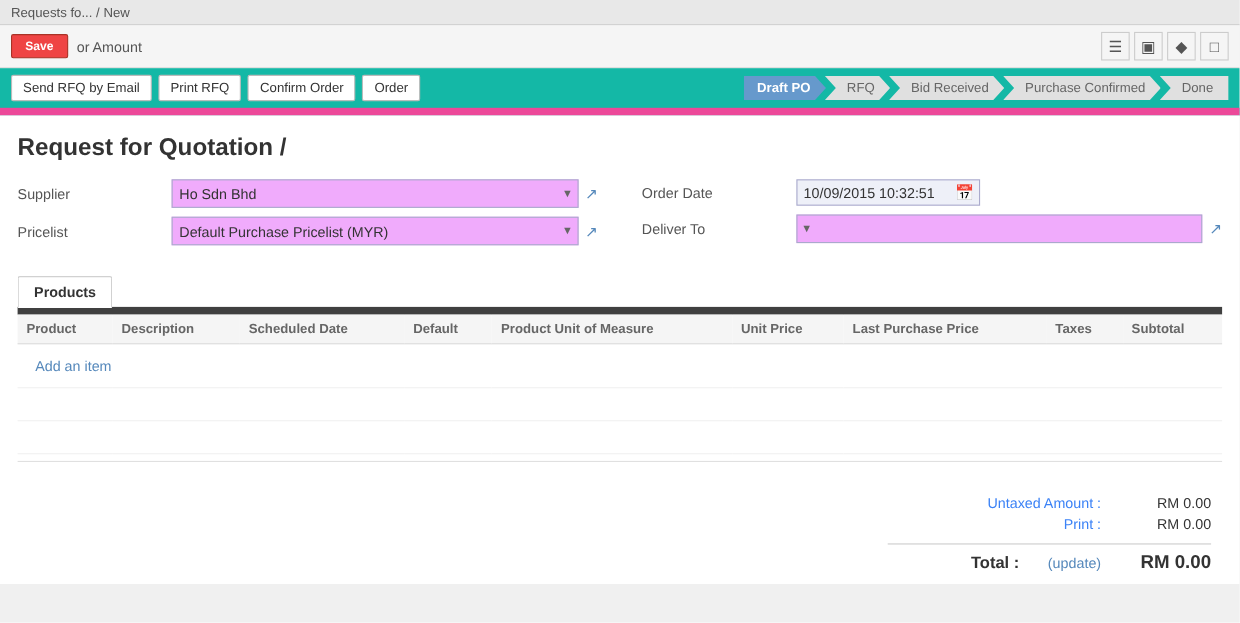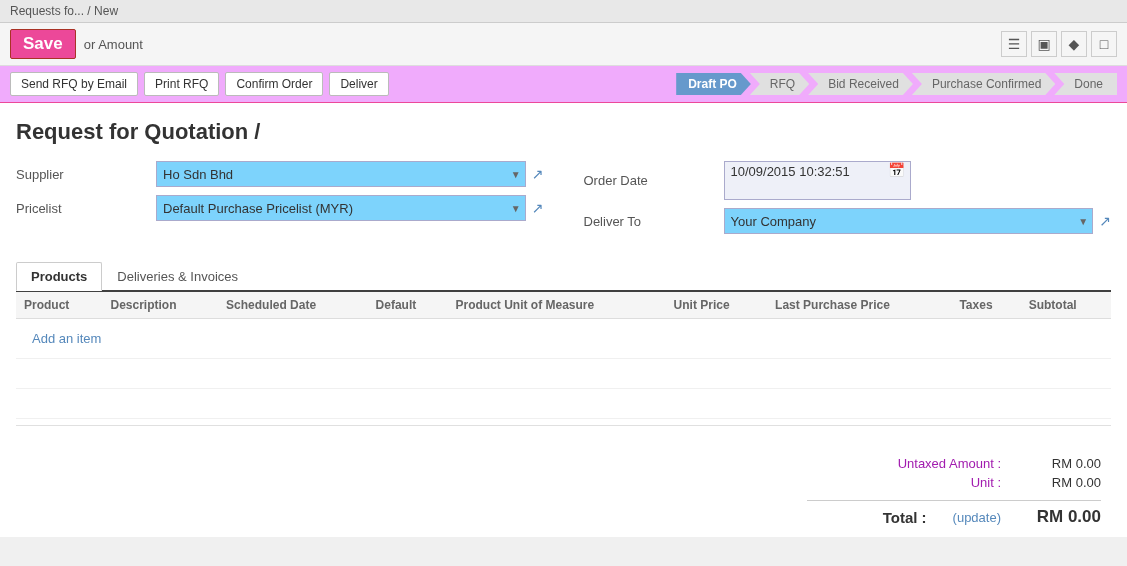--- a/index.html
+++ b/index.html
@@ -16,26 +16,26 @@
 
     
     .toolbar {
       background: #f5f5f5;
       padding: 6px 10px;
       display: flex;
       align-items: center;
       border-bottom: 1px solid #ddd;
     }
     .btn-save {
-      background: #ec4899;
+      background: #ef4444;
       color: #fff;
       border: 1px solid #a93226;
       padding: 4px 12px;
       cursor: pointer;
-      font-size: 17px;
+      font-size: 11px;
       font-weight: bold;
       border-radius: 2px;
     }
     .discard-link {
       color: #555;
       font-size: 13px;
       margin-left: 8px;
       cursor: pointer;
       text-decoration: none;
     }
@@ -52,25 +52,25 @@
       cursor: pointer;
       display: flex;
       align-items: center;
       justify-content: center;
       font-size: 14px;
       color: #555;
     }
 
     
     .action-bar {
-      background: #f0abfc;
+      background: #14b8a6;
       padding: 6px 10px;
       display: flex;
       align-items: center;
-      border-bottom: 1px solid #ec4899;
+      border-bottom: 7px solid #ec4899;
       gap: 6px;
     }
     .btn-action {
       background: #fff;
       border: 1px solid #bbb;
       padding: 4px 10px;
       cursor: pointer;
       font-size: 12px;
       border-radius: 2px;
       color: #333;
@@ -151,21 +151,21 @@
       font-size: 13px;
       background: #eef0f8;
       color: #333;
       height: 26px;
     }
     .select-wrapper {
       flex: 1;
       display: flex;
       align-items: center;
       border: 1px solid #aac;
-      background: #7dd3fc;
+      background: #f0abfc;
       height: 26px;
       position: relative;
     }
     .select-wrapper select {
       flex: 1;
       border: none;
       background: transparent;
       padding: 2px 6px;
       font-size: 13px;
       color: #333;
@@ -181,25 +181,24 @@
       pointer-events: none;
     }
     .external-link-icon {
       color: #5588bb;
       cursor: pointer;
       font-size: 14px;
       margin-left: 2px;
     }
     .date-input-wrap {
       display: flex;
-      align-items: flex-start;
+      align-items: center;
       border: 1px solid #aac;
       background: #eef0f8;
-      height: 39px;
-      gap: 20px;
+      height: 24px;
     }
     .date-input {
       border: none;
       background: transparent;
       padding: 2px 6px;
       font-size: 13px;
       color: #333;
       outline: none;
       width: 140px;
     }
@@ -209,22 +208,22 @@
       cursor: pointer;
       font-size: 14px;
     }
 
     
     .tabs-section {
       margin-top: 10px;
     }
     .tab-list {
       display: flex;
-      border-bottom: 2px solid #404040;
-      gap: 0;
+      border-bottom: 7px solid #404040;
+      gap: 12px;
     }
     .tab-item {
       padding: 6px 14px;
       cursor: pointer;
       font-size: 13px;
       color: #555;
       border: 1px solid transparent;
       border-bottom: none;
       margin-bottom: -1px;
     }
@@ -280,21 +279,21 @@
       gap: 4px;
       padding-right: 10px;
     }
     .totals-row {
       display: flex;
       gap: 20px;
       align-items: center;
     }
     .totals-label {
       text-align: right;
-      color: #a21caf;
+      color: #3b82f6;
       font-size: 13px;
       min-width: 120px;
     }
     .totals-value {
       text-align: right;
       font-size: 13px;
       color: #333;
       min-width: 80px;
     }
     .total-final-row {
@@ -345,21 +344,21 @@
     <button class="toolbar-icon-btn">▣</button>
     <button class="toolbar-icon-btn">◆</button>
     <button class="toolbar-icon-btn">□</button>
   </div>
 </div>
 
 <div class="action-bar">
   <button class="btn-action">Send RFQ by Email</button>
   <button class="btn-action">Print RFQ</button>
   <button class="btn-action">Confirm Order</button>
-  <button class="btn-action">Deliver</button>
+  <button class="btn-action">Order</button>
 
   <div class="workflow-bar">
     <div class="workflow-step active">Draft PO</div>
     <div class="workflow-step">RFQ</div>
     <div class="workflow-step">Bid Received</div>
     <div class="workflow-step">Purchase Confirmed</div>
     <div class="workflow-step last">Done</div>
   </div>
 </div>
 
@@ -407,35 +406,31 @@
             <input class="date-input" type="text" value="10/09/2015 10:32:51" style="">
             <span class="date-icon">📅</span>
           </div>
         </div>
       </div>
 
       <div class="form-row">
         <div class="form-label">Deliver To</div>
         <div class="form-input-wrap">
           <div class="select-wrapper">
-            <select>
-              <option>Your Company</option>
-            </select>
             <span class="select-arrow">▼</span>
           </div>
           <span class="external-link-icon">↗</span>
         </div>
       </div>
     </div>
   </div>
 
   <div class="tabs-section">
     <div class="tab-list">
       <div class="tab-item active">Products</div>
-      <div class="tab-item">Deliveries &amp; Invoices</div>
     </div>
 
     <table class="products-table">
       <thead>
         <tr>
           <th>Product</th>
           <th>Description</th>
           <th>Scheduled Date</th>
           <th>Default</th>
           <th>Product Unit of Measure</th>
@@ -463,21 +458,21 @@
 
   <hr class="divider-line">
 
   <div class="totals-section">
     <div class="totals-rows">
       <div class="totals-row">
         <span class="totals-label">Untaxed Amount :</span>
         <span class="totals-value">RM 0.00</span>
       </div>
       <div class="totals-row">
-        <span class="totals-label">Unit :</span>
+        <span class="totals-label">Print :</span>
         <span class="totals-value">RM 0.00</span>
       </div>
       <div class="total-final-row">
         <span class="total-final-label">Total :</span>
         <span class="total-update-link">(update)</span>
         <span class="total-final-value">RM 0.00</span>
       </div>
     </div>
   </div>
 </div>

